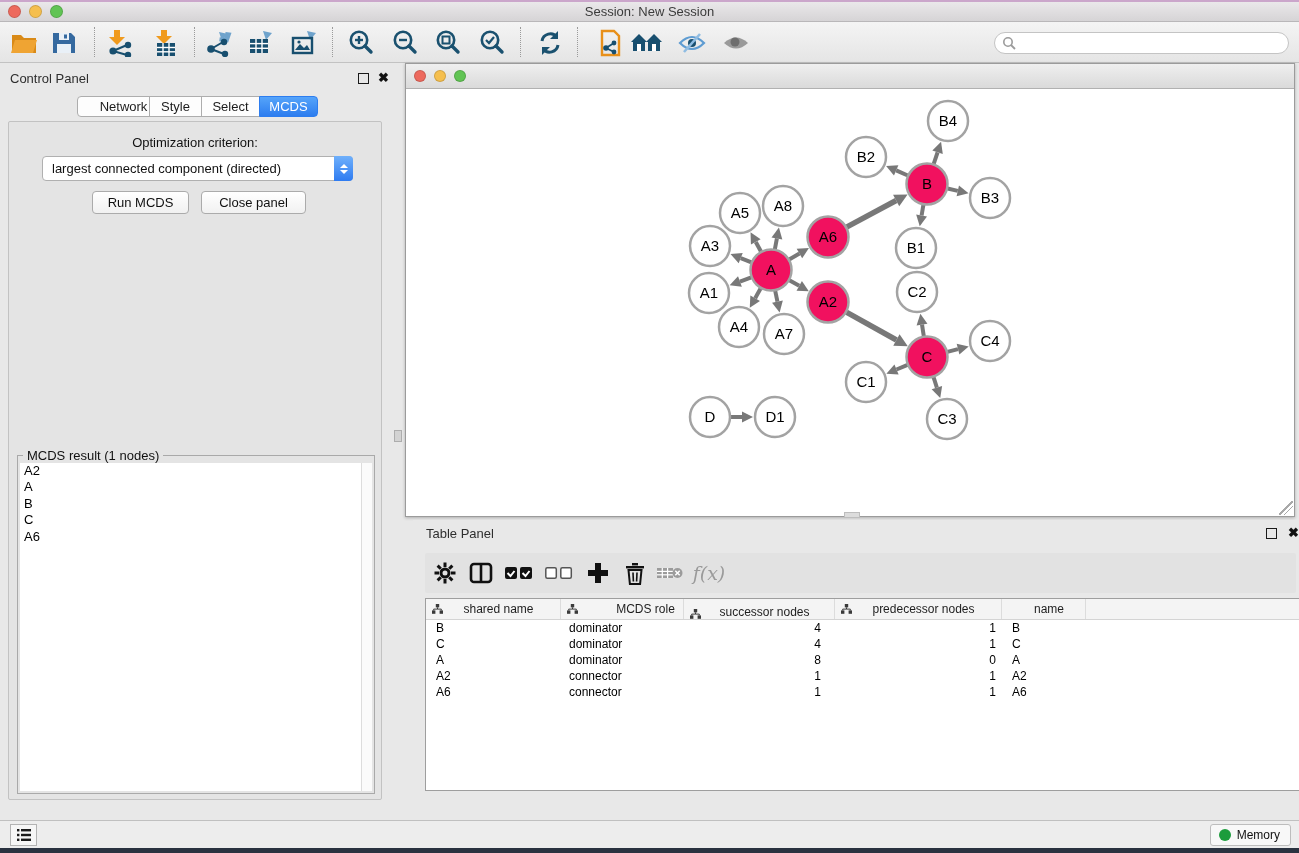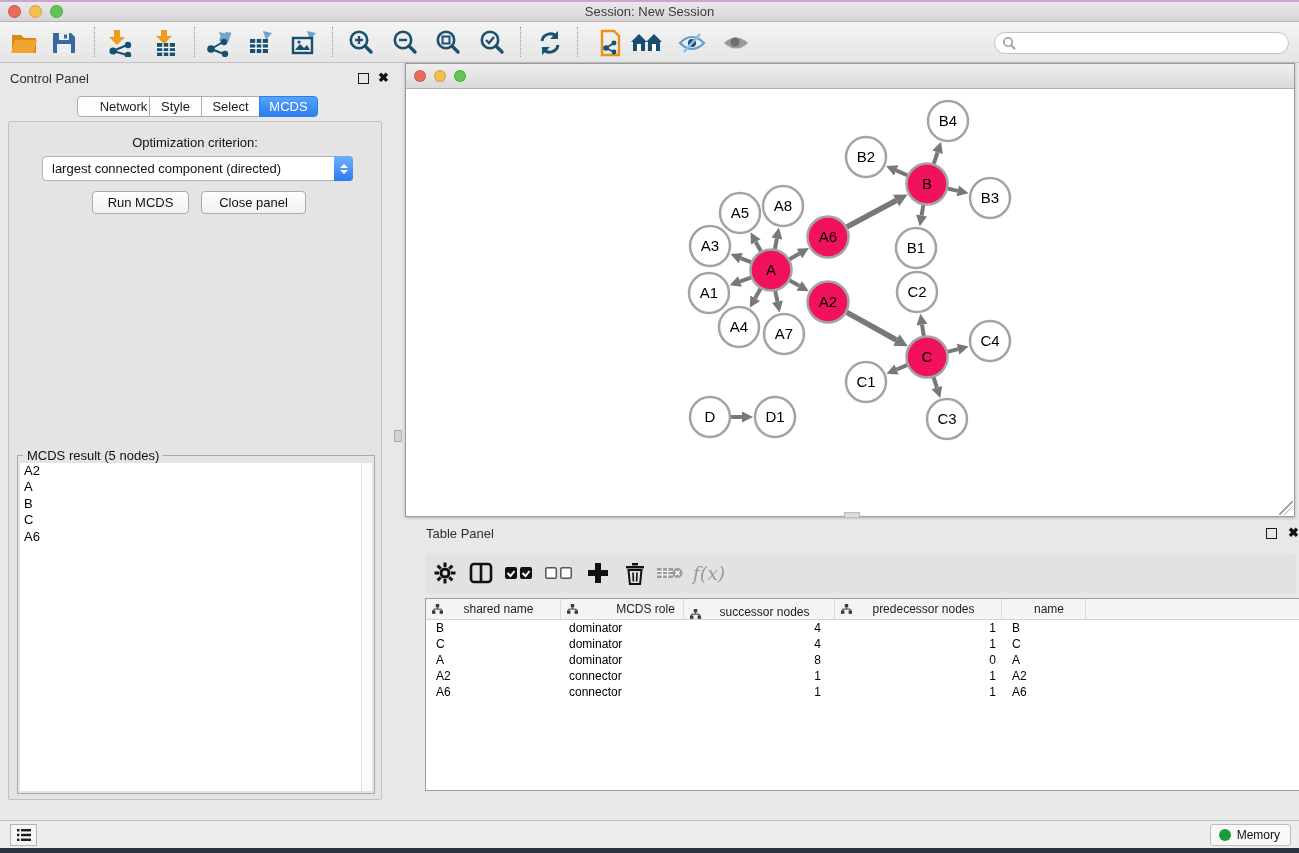--- a/index.html
+++ b/index.html
@@ -295,21 +295,21 @@
     <div id="opt-dropdown">
       <span class="dd-label">largest connected component (directed)</span>
       <span class="dd-stepper">
           <span class="chev up"></span>
           <span class="chev down"></span>
         </span>
     </div>
     <div class="push-btn" id="run-btn">Run MCDS</div>
     <div class="push-btn" id="closepanel-btn">Close panel</div>
     <div id="result-group">
-      <div id="result-legend">MCDS result (5 nodes)</div>
+      <div id="result-legend">MCDS result (1 nodes)</div>
       <div id="result-list">
         <div id="result-items">
             <div class="result-item">A2</div>
             <div class="result-item">A</div>
             <div class="result-item">B</div>
             <div class="result-item">C</div>
             <div class="result-item">A6</div>
           </div>
         <div id="result-scroll"></div>
       </div>

